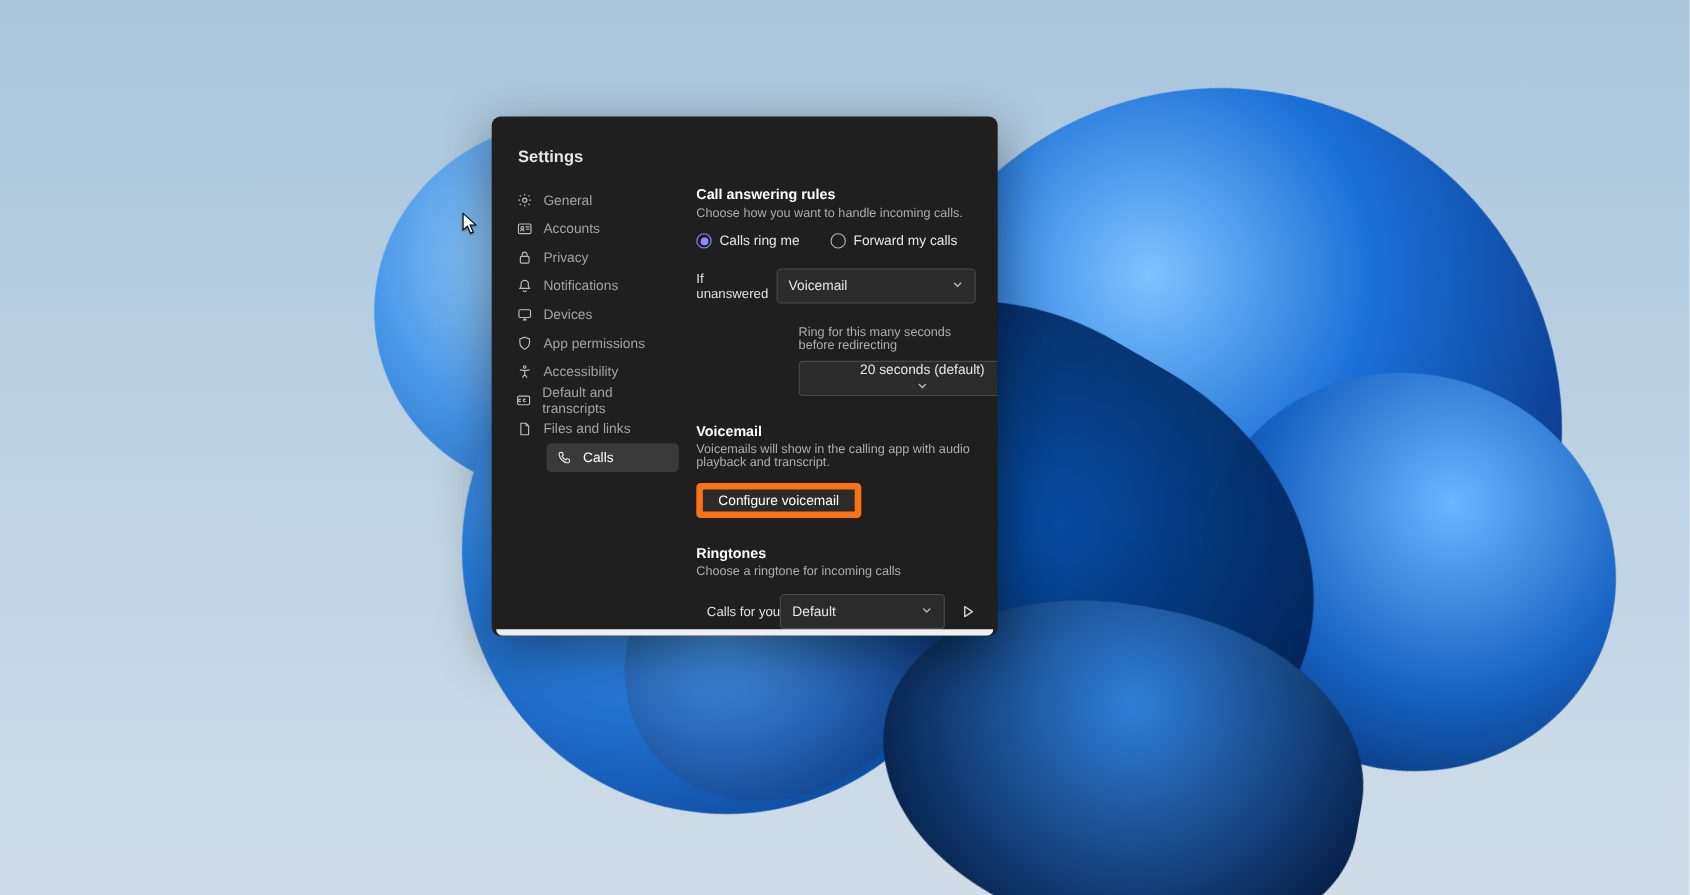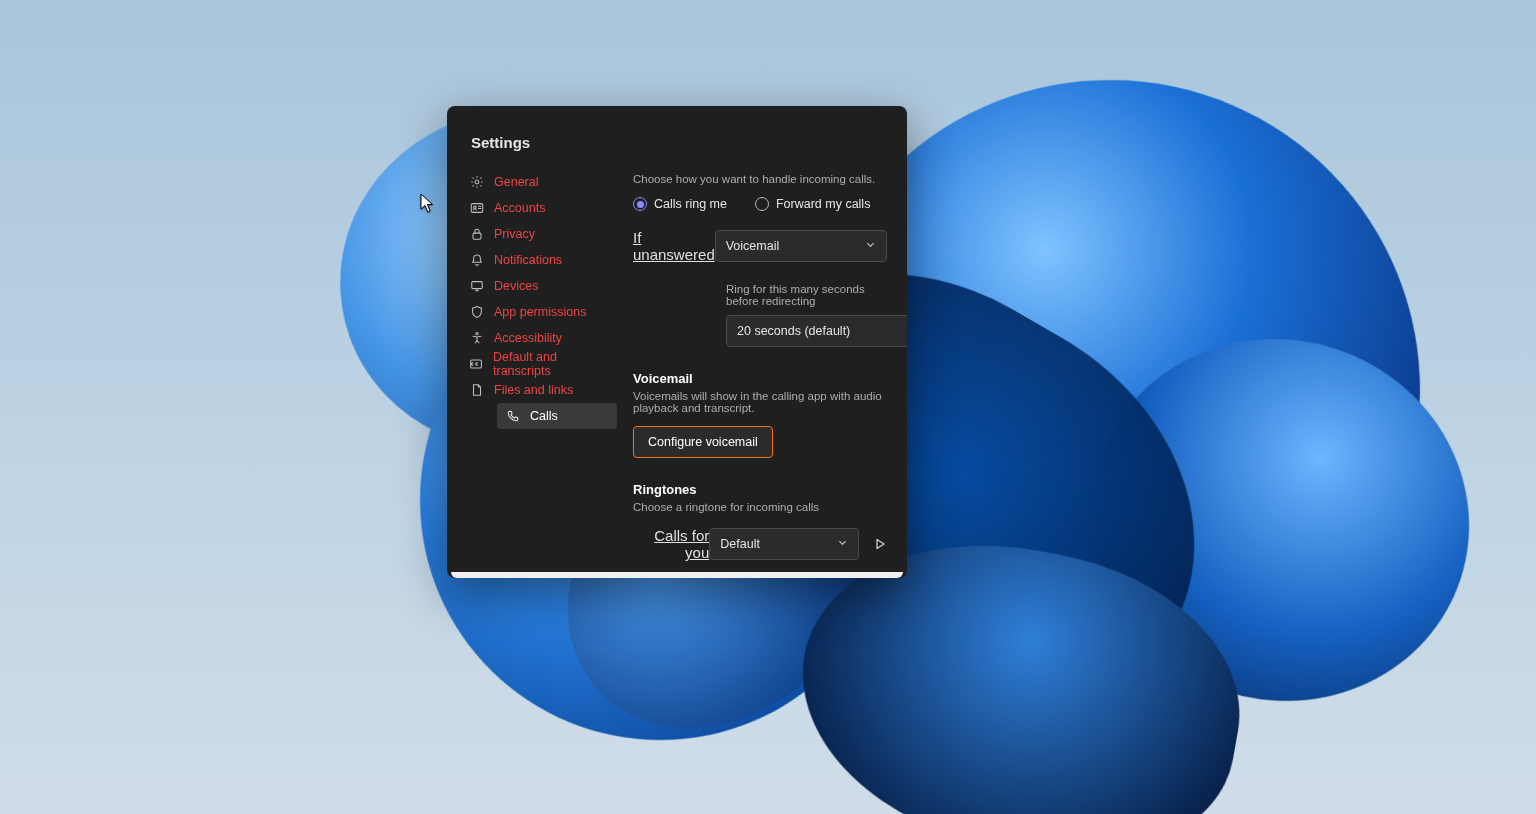--- a/index.html
+++ b/index.html
@@ -86,21 +86,21 @@
     padding-right: 8px;
   }
   .nav-item {
     display: flex;
     align-items: center;
     gap: 10px;
     height: 26px;
     padding: 0 8px;
     border-radius: 4px;
     font-size: 12.5px;
-    color: #ef4444;
+    color: #a3a3a3;
     cursor: pointer;
   }
   .nav-item.active {
     background: #3a3a3a;
     color: #fff;
     margin-left: 36px;
   }
   .nav-icon {
     width: 15px; height: 15px;
     display: flex; align-items: center; justify-content: center;
@@ -150,23 +150,22 @@
     content: ""; width: 7px; height: 7px; border-radius: 50%;
     background: #8a8cff;
   }
   .field-row {
     display: flex;
     align-items: center;
     margin-top: 18px;
   }
   .field-label {
     width: 93px;
-    font-size: 15px;
+    font-size: 12px;
     color: #e0e0e0;
-    text-decoration: underline;
   }
   .select {
     width: 225px;
     height: 32px;
     background: #2b2b2b;
     border: 1px solid #4a4a4a;
     border-radius: 4px;
     display: flex;
     align-items: center;
     justify-content: space-between;
@@ -174,28 +173,28 @@
     font-size: 12.5px;
     color: #e6e6e6;
     cursor: pointer;
   }
   .select .chev { color: #b0b0b0; }
   .sublabel {
     font-size: 11.5px;
     color: #adadad;
     margin: 20px 0 8px 93px;
   }
-  .select.indent { margin-left: 93px; }
+  .select.indent { margin-left: 93px; flex-direction: column; }
   .select.small { width: 186px; }
   .btn {
     display: inline-flex;
     align-items: center;
     height: 32px;
     padding: 2px 14px;
-    border: 1px solid #f97316;
+    border: 6px solid #f97316;
     border-radius: 4px;
     background: #2b2b2b;
     font-size: 12.5px;
     color: #fff;
     cursor: pointer;
     margin-top: 12px;
   }
   .playbtn {
     width: 18px; height: 18px;
     margin-left: 14px;
@@ -336,20 +335,21 @@
               <path d="M4.2 2.5 6 2.8l1 2.5-1.3 1.2a8 8 0 0 0 3.8 3.8l1.2-1.3 2.5 1 .3 1.8c-.2 1-1 1.7-2 1.6C7 13 3 9 2.6 4.5c-.1-1 .6-1.8 1.6-2z"></path>
             </svg>
         </span>
         <span>Calls</span>
       </div>
 
     </div>
 
     <div class="content">
 
+      <div class="section-title">Call answering rules</div>
       <div class="desc">Choose how you want to handle incoming calls.</div>
 
       <div class="radio-row">
         <div class="radio selected">
           <span class="radio-dot"></span>
           <span>Calls ring me</span>
         </div>
         <div class="radio">
           <span class="radio-dot"></span>
           <span>Forward my calls</span>

